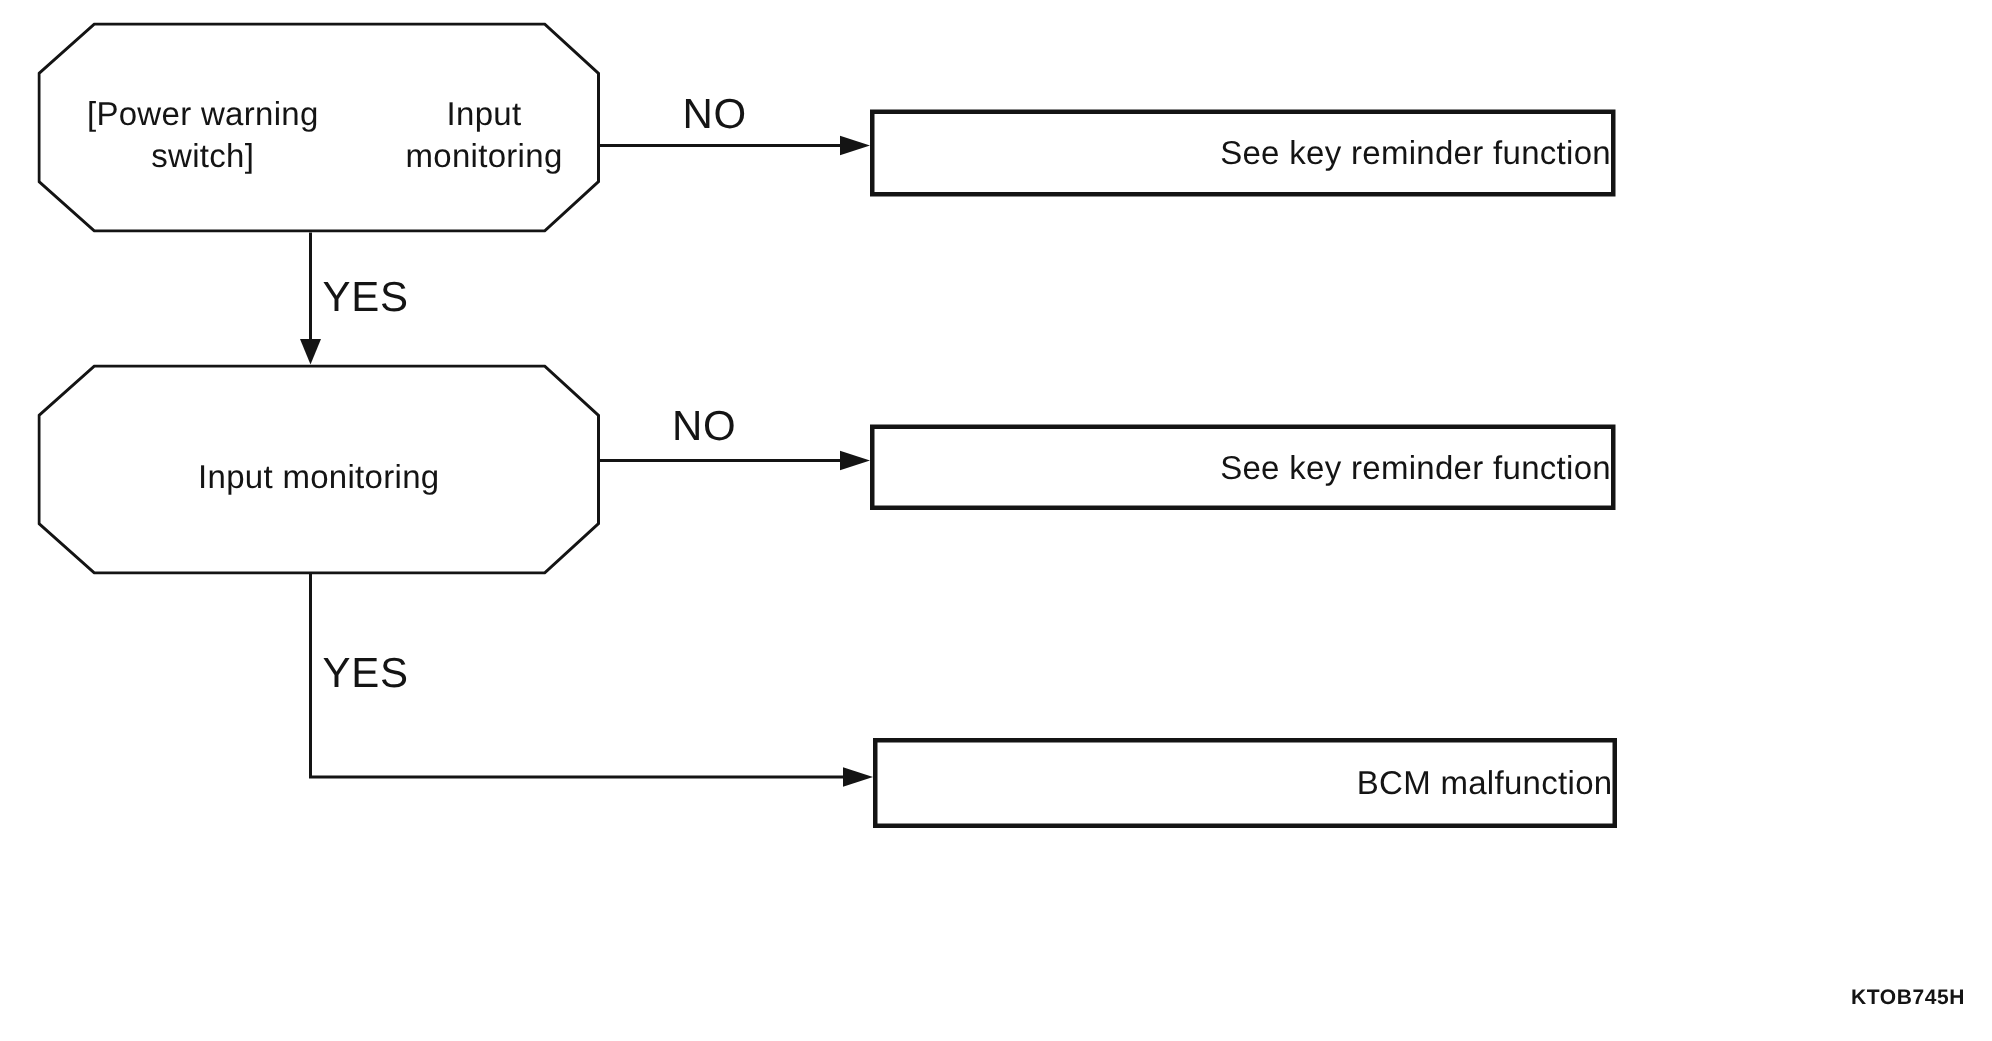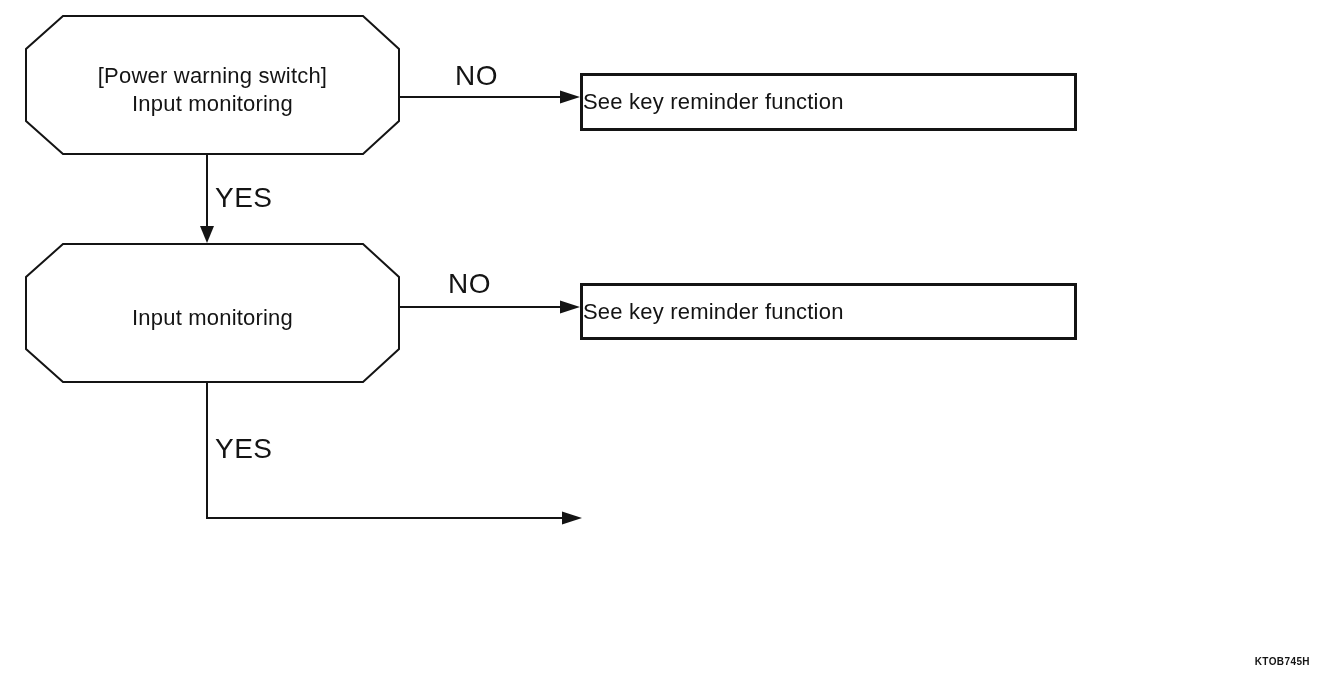--- a/index.html
+++ b/index.html
@@ -48,53 +48,52 @@
     stroke: #141414;
     stroke-width: 2;
   }
   .octagon-text {
     position: absolute;
     left: 0;
     top: 0;
     width: 100%;
     height: 100%;
     display: flex;
-    flex-direction: column;
     align-items: center;
     justify-content: center;
     padding-top: 9px;
     box-sizing: border-box;
     font-size: 22px;
     line-height: 28px;
     text-align: center;
     letter-spacing: 0.2px;
   }
   .rect-node {
     border: 3px solid #141414;
     background: #ffffff;
     display: flex;
     align-items: center;
-    justify-content: flex-start;
+    justify-content: flex-end;
     font-size: 22px;
     letter-spacing: 0.2px;
     text-align: center;
   }
   .edge-label {
     position: absolute;
     font-size: 28px;
     letter-spacing: 0.5px;
     white-space: nowrap;
   }
   .figure-code {
     position: absolute;
     left: 1200px;
     top: 656px;
     width: 110px;
     text-align: right;
-    font-size: 10px;
+    font-size: 14px;
     font-weight: bold;
     letter-spacing: 0.4px;
   }
 </style>
 </head>
 <body>
 
 <div class="canvas">
 
   <svg class="connectors" viewBox="0 0 1328 694">
@@ -140,16 +139,19 @@
   </div>
 
   <div class="edge-label" style="left:448px; top:268px;">NO</div>
 
   <div class="node rect-node" style="left:580px; top:283px; width:497px; height:57px;">
     <span>See key reminder function</span>
   </div>
 
   <div class="edge-label" style="left:215px; top:433px;">YES</div>
 
+  <div class="node rect-node" style="left:582px; top:492px; width:496px; height:60px;">
+    <span>BCM malfunction</span>
+  </div>
 
   <div class="figure-code">KTOB745H</div>
 
 </div>
 
 </body></html>

